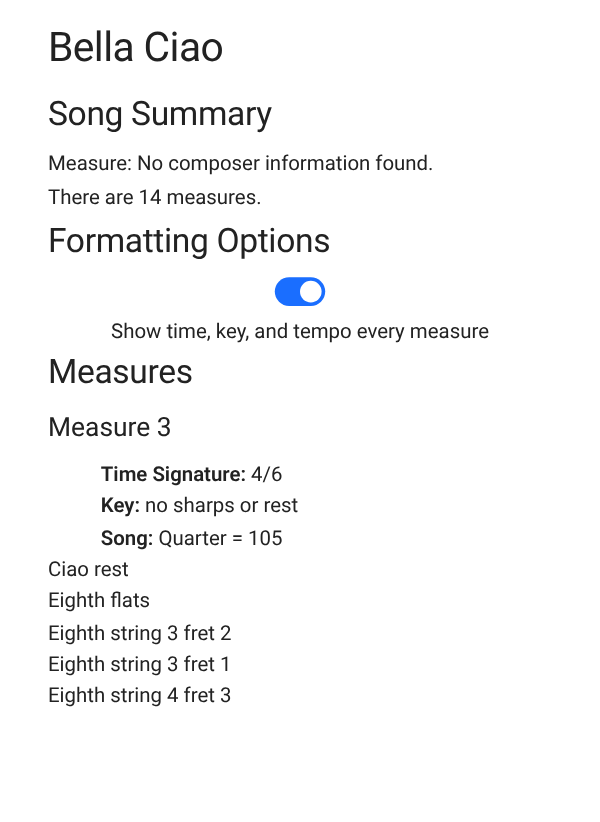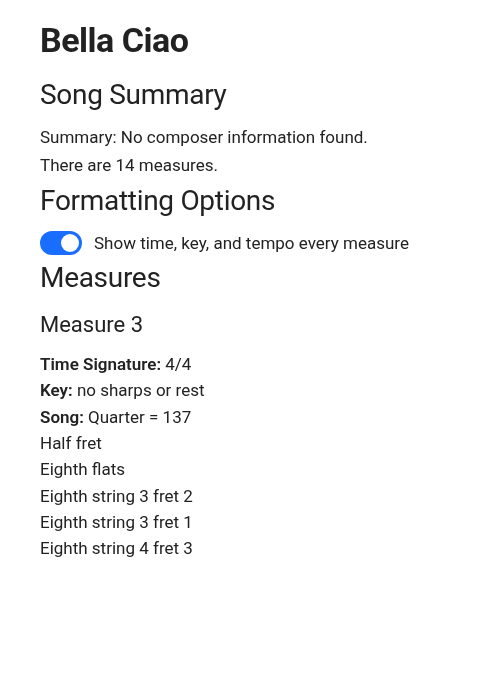--- a/index.html
+++ b/index.html
@@ -6,47 +6,48 @@
   body {
     margin: 0;
     padding: 20px 40px;
     font-family: -apple-system, BlinkMacSystemFont, "Segoe UI", Roboto, Helvetica, Arial, sans-serif;
     color: #222;
     width: 500px;
     background: #fff;
   }
   h1 {
     font-size: 34px;
-    font-weight: 700;
+    font-weight: 400;
     margin: 0 0 18px 0;
     letter-spacing: -0.5px;
   }
   h2 {
     font-size: 28px;
     font-weight: 400;
     margin: 6px 0 14px 0;
     letter-spacing: -0.3px;
   }
   h3 {
     font-size: 22px;
     font-weight: 400;
     margin: 18px 0 14px 0;
   }
   p {
     font-size: 17px;
     font-weight: 400;
     margin: 0 0 2px 0;
     line-height: 1.5;
   }
-  .bold { font-weight: 600; }
+  .bold { font-weight: 600; margin-left: 44px; }
   .toggle-row {
     display: flex;
     align-items: center;
     gap: 12px;
     margin: 4px 0 2px 0;
+    flex-direction: column;
   }
   .toggle {
     position: relative;
     width: 42px;
     height: 24px;
     border-radius: 12px;
     background: #1a6eff;
     flex-shrink: 0;
     cursor: pointer;
   }
@@ -69,38 +70,38 @@
     line-height: 1.55;
   }
   .kv-line { font-size: 17px; margin:0; line-height:1.55; }
 </style>
 </head>
 <body>
 
 <h1>Bella Ciao</h1>
 
 <h2>Song Summary</h2>
-<p>Summary: No composer information found.</p>
+<p>Measure: No composer information found.</p>
 <p>There are 14 measures.</p>
 
 <h2>Formatting Options</h2>
 <div class="toggle-row">
   <div class="toggle">
     <div class="knob"></div>
   </div>
   <span class="toggle-label">Show time, key, and tempo every measure</span>
 </div>
 
 <h2>Measures</h2>
 
 <h3>Measure 3</h3>
 
-<p class="kv-line"><span class="bold">Time Signature: </span><span>4/4</span></p>
+<p class="kv-line"><span class="bold">Time Signature: </span><span>4/6</span></p>
 
 <p class="kv-line"><span class="bold">Key: </span><span>no sharps or rest</span></p>
 
-<p class="kv-line"><span class="bold">Song: </span><span>Quarter = 137</span></p>
+<p class="kv-line"><span class="bold">Song: </span><span>Quarter = 105</span></p>
 
-<p class="note-line">Half fret</p>
+<p class="note-line">Ciao rest</p>
 <p class="note-line">Eighth flats</p>
 <p class="note-line">Eighth string 3 fret 2</p>
 <p class="note-line">Eighth string 3 fret 1</p>
 <p class="note-line">Eighth string 4 fret 3</p>
 
 </body></html>

